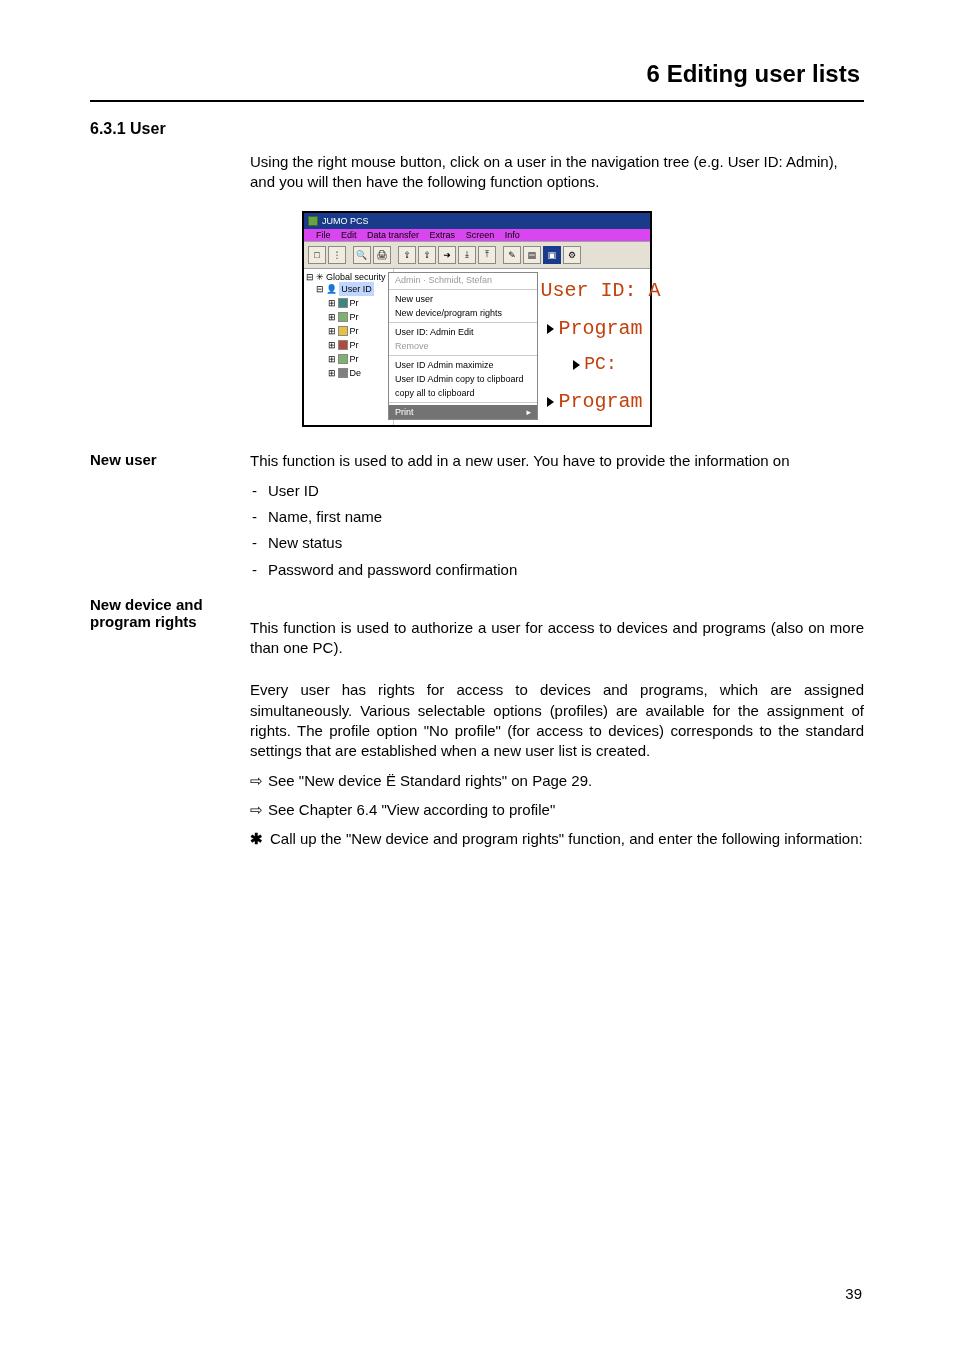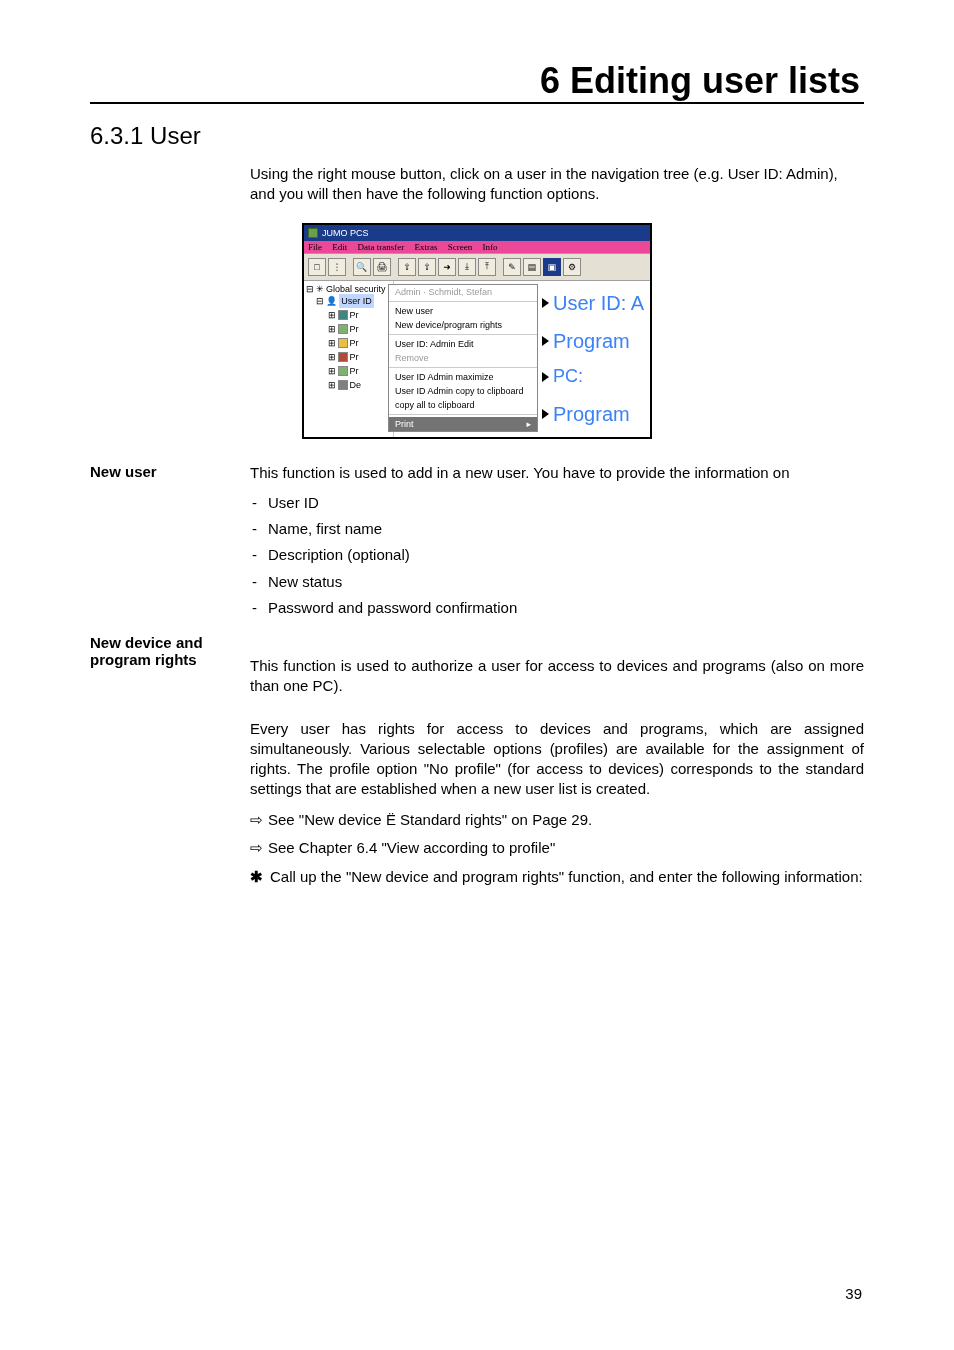--- a/index.html
+++ b/index.html
@@ -9,33 +9,33 @@
     background: #fff;
     font-family: Arial, Helvetica, sans-serif;
     position: relative;
     color: #000;
   }
   .content {
     padding: 60px 90px 0 90px;
   }
   .chapter-title {
     text-align: right;
-    font-size: 36px;
+    font-size: 24px;
     font-weight: bold;
-    margin-bottom: 0;
+    margin-bottom: 12px;
     padding-right: 4px;
   }
   .hr {
     height: 2px;
     background: #000;
     margin-bottom: 18px;
   }
   .section-heading {
-    font-size: 24px;
-    font-weight: normal;
+    font-size: 16px;
+    font-weight: bold;
     margin-bottom: 14px;
   }
   .row {
     display: flex;
     align-items: flex-start;
     margin-bottom: 6px;
   }
   .left-col {
     width: 160px;
     flex: 0 0 160px;
@@ -71,25 +71,24 @@
     display: flex;
     align-items: center;
     gap: 4px;
     height: 16px;
     font-size: 9px;
   }
   .shot .titlebar .jicon {
     width: 10px; height: 10px; background: #6aa04a; border: 1px solid #3c6b2a;
   }
   .shot .menubar {
-    background: #ec4899;
-    padding: 1px 4px;
+    background: #d946ef;
+    padding: 1px 12px;
     font-size: 9px;
     border-bottom: 1px solid #a0a0a0;
-    font-family: Liberation Serif, serif;
   }
   .shot .menubar span { margin-right: 8px; }
   .shot .toolbar {
     background: #e4e0d4;
     padding: 4px 4px;
     display: flex;
     gap: 2px;
     border-bottom: 1px solid #a0a0a0;
   }
   .tool {
@@ -143,26 +142,26 @@
   .ctxmenu .mi.disabled { color: #9a9a9a; }
   .ctxmenu .divider { height:1px; background:#ccc; margin:2px 0;}
   .ctxmenu .mi.hl { background:#737373; color:#fff; display:flex; justify-content:space-between; }
   .annotations {
     margin-left: auto;
     width: 108px;
     display:flex; flex-direction:column; justify-content:space-around;
     padding: 4px 2px 4px 0;
   }
   .annot {
-    color: #3b82f6;
-    font-family: Liberation Sans, sans-serif;
+    color: #c2410c;
+    font-family: Liberation Mono, monospace;
     font-size: 20px;
     line-height: 1.1;
     white-space: nowrap;
-    display:flex; align-items:center;
+    display:flex; align-items:center;justify-content:center;
   }
   .annot .tri {
     width:0;height:0;border-top:5px solid transparent;border-bottom:5px solid transparent;border-left:7px solid #000;margin-right:4px;
   }
   .annot.small { font-size: 18px; }
 
   
   ul.dash { list-style:none; padding-left: 18px; margin-bottom:10px; }
   ul.dash li { position: relative; margin-bottom: 6px; font-size:15px; }
   ul.dash li::before { content: "-"; position:absolute; left:-16px; }
@@ -281,21 +280,20 @@
     </div>
   </div>
 
   <div class="row">
     <div class="left-col">New user</div>
     <div class="right-col">
       <p>This function is used to add in a new user. You have to provide the information on</p>
       <ul class="dash">
         <li>User ID</li>
         <li>Name, first name</li>
-        <li>Description (optional)</li>
         <li>New status</li>
         <li>Password and password confirmation</li>
       </ul>
     </div>
   </div>
 
   <div class="row">
     <div class="left-col">New device and program rights</div>
     <div class="right-col">
       <p class="justify">This function is used to authorize a user for access to devices and programs (also on more than one PC).</p>

